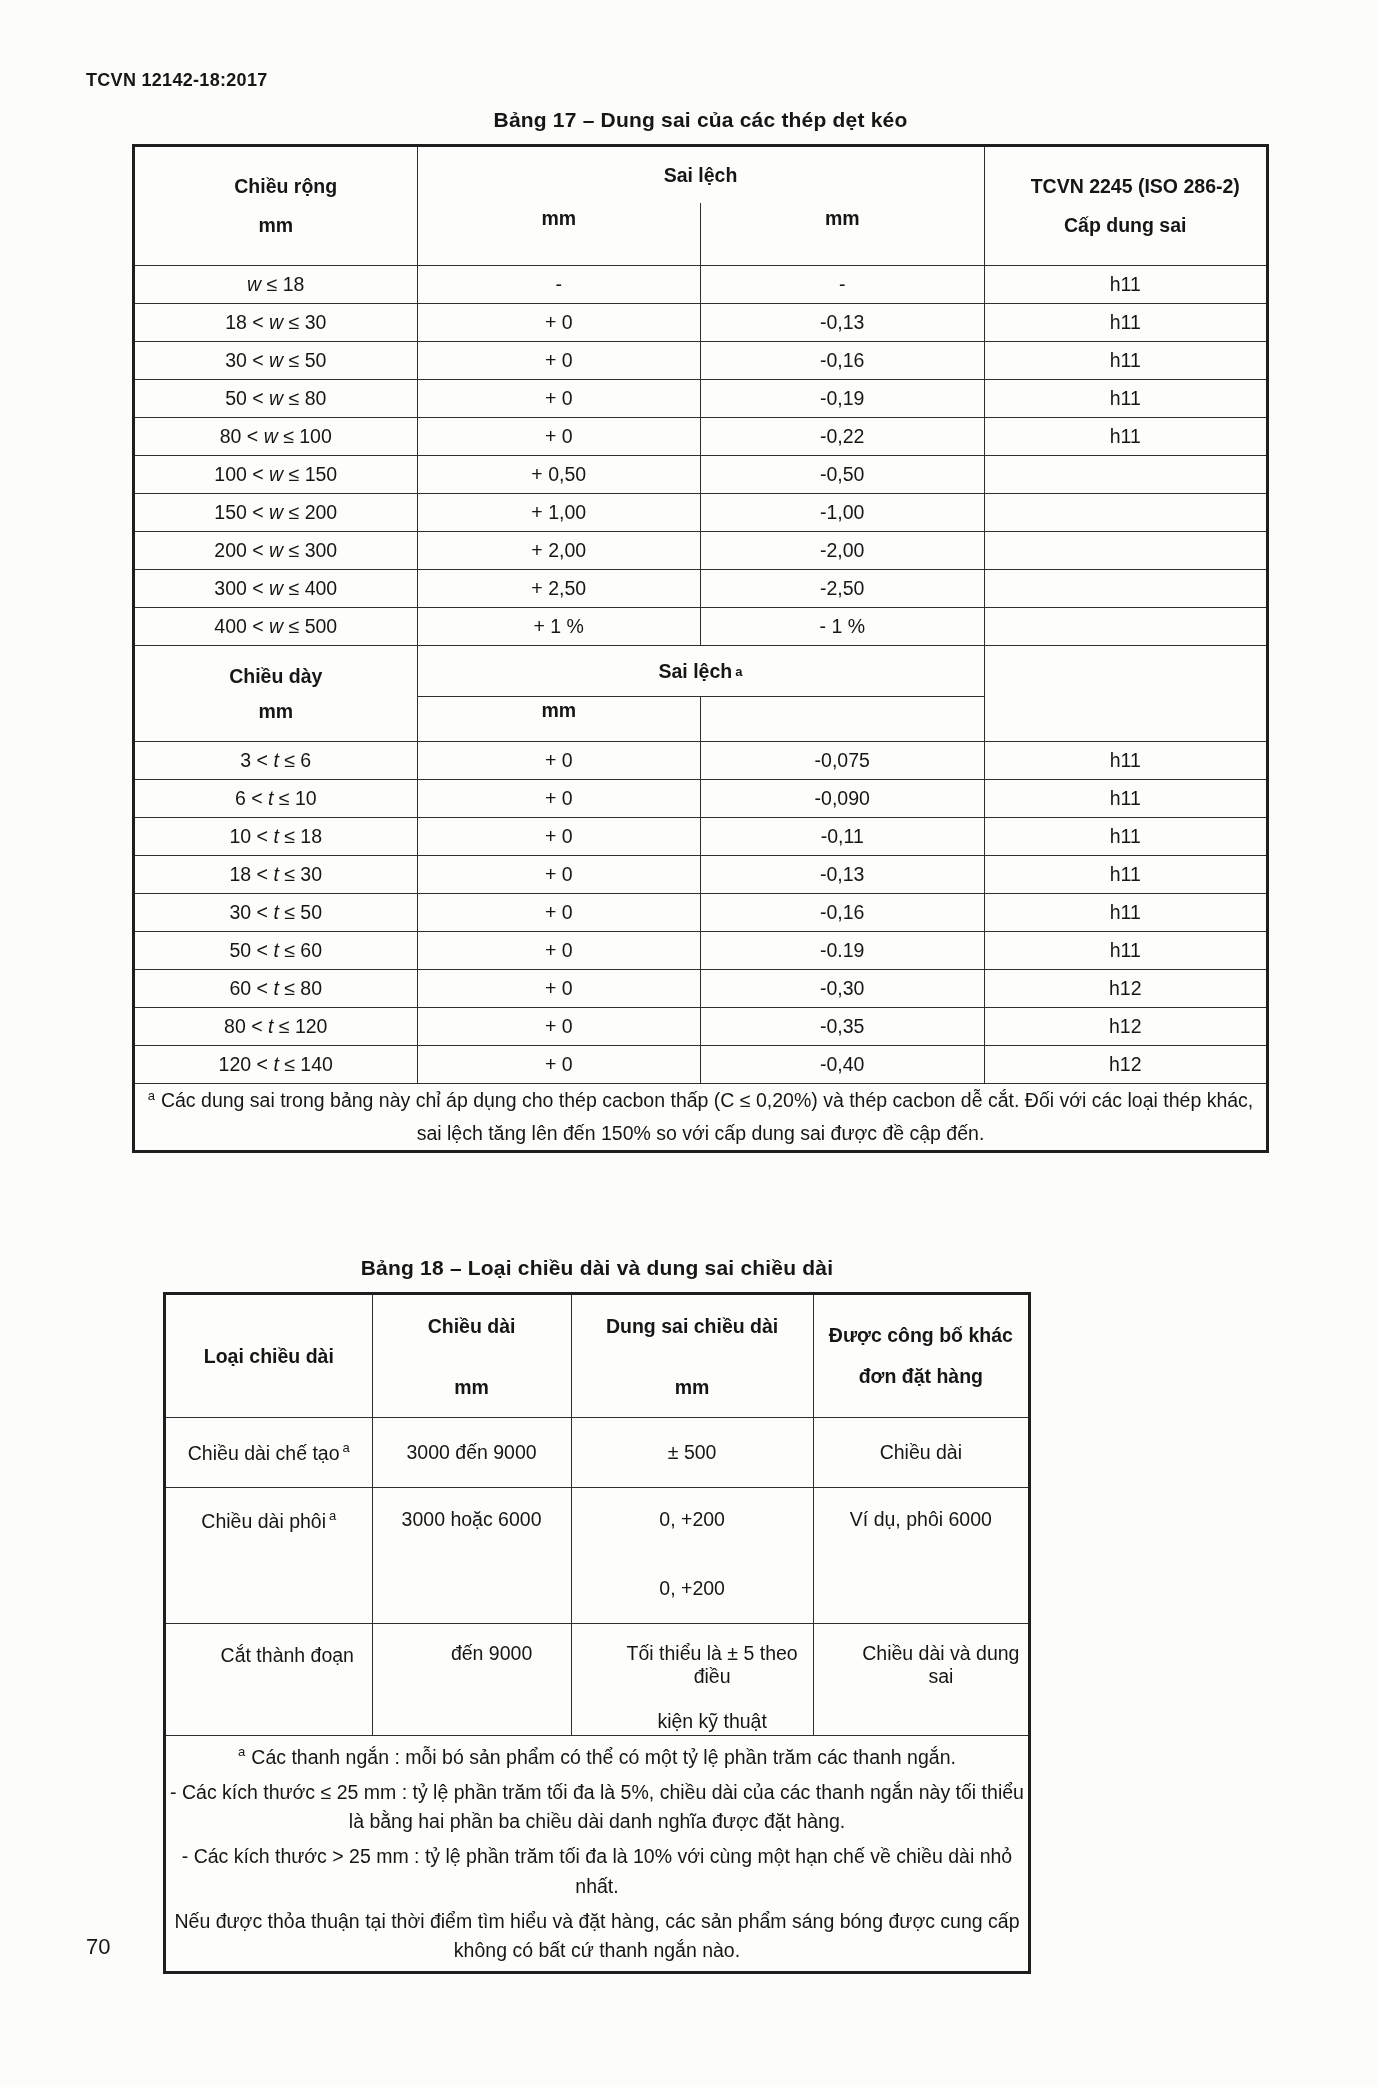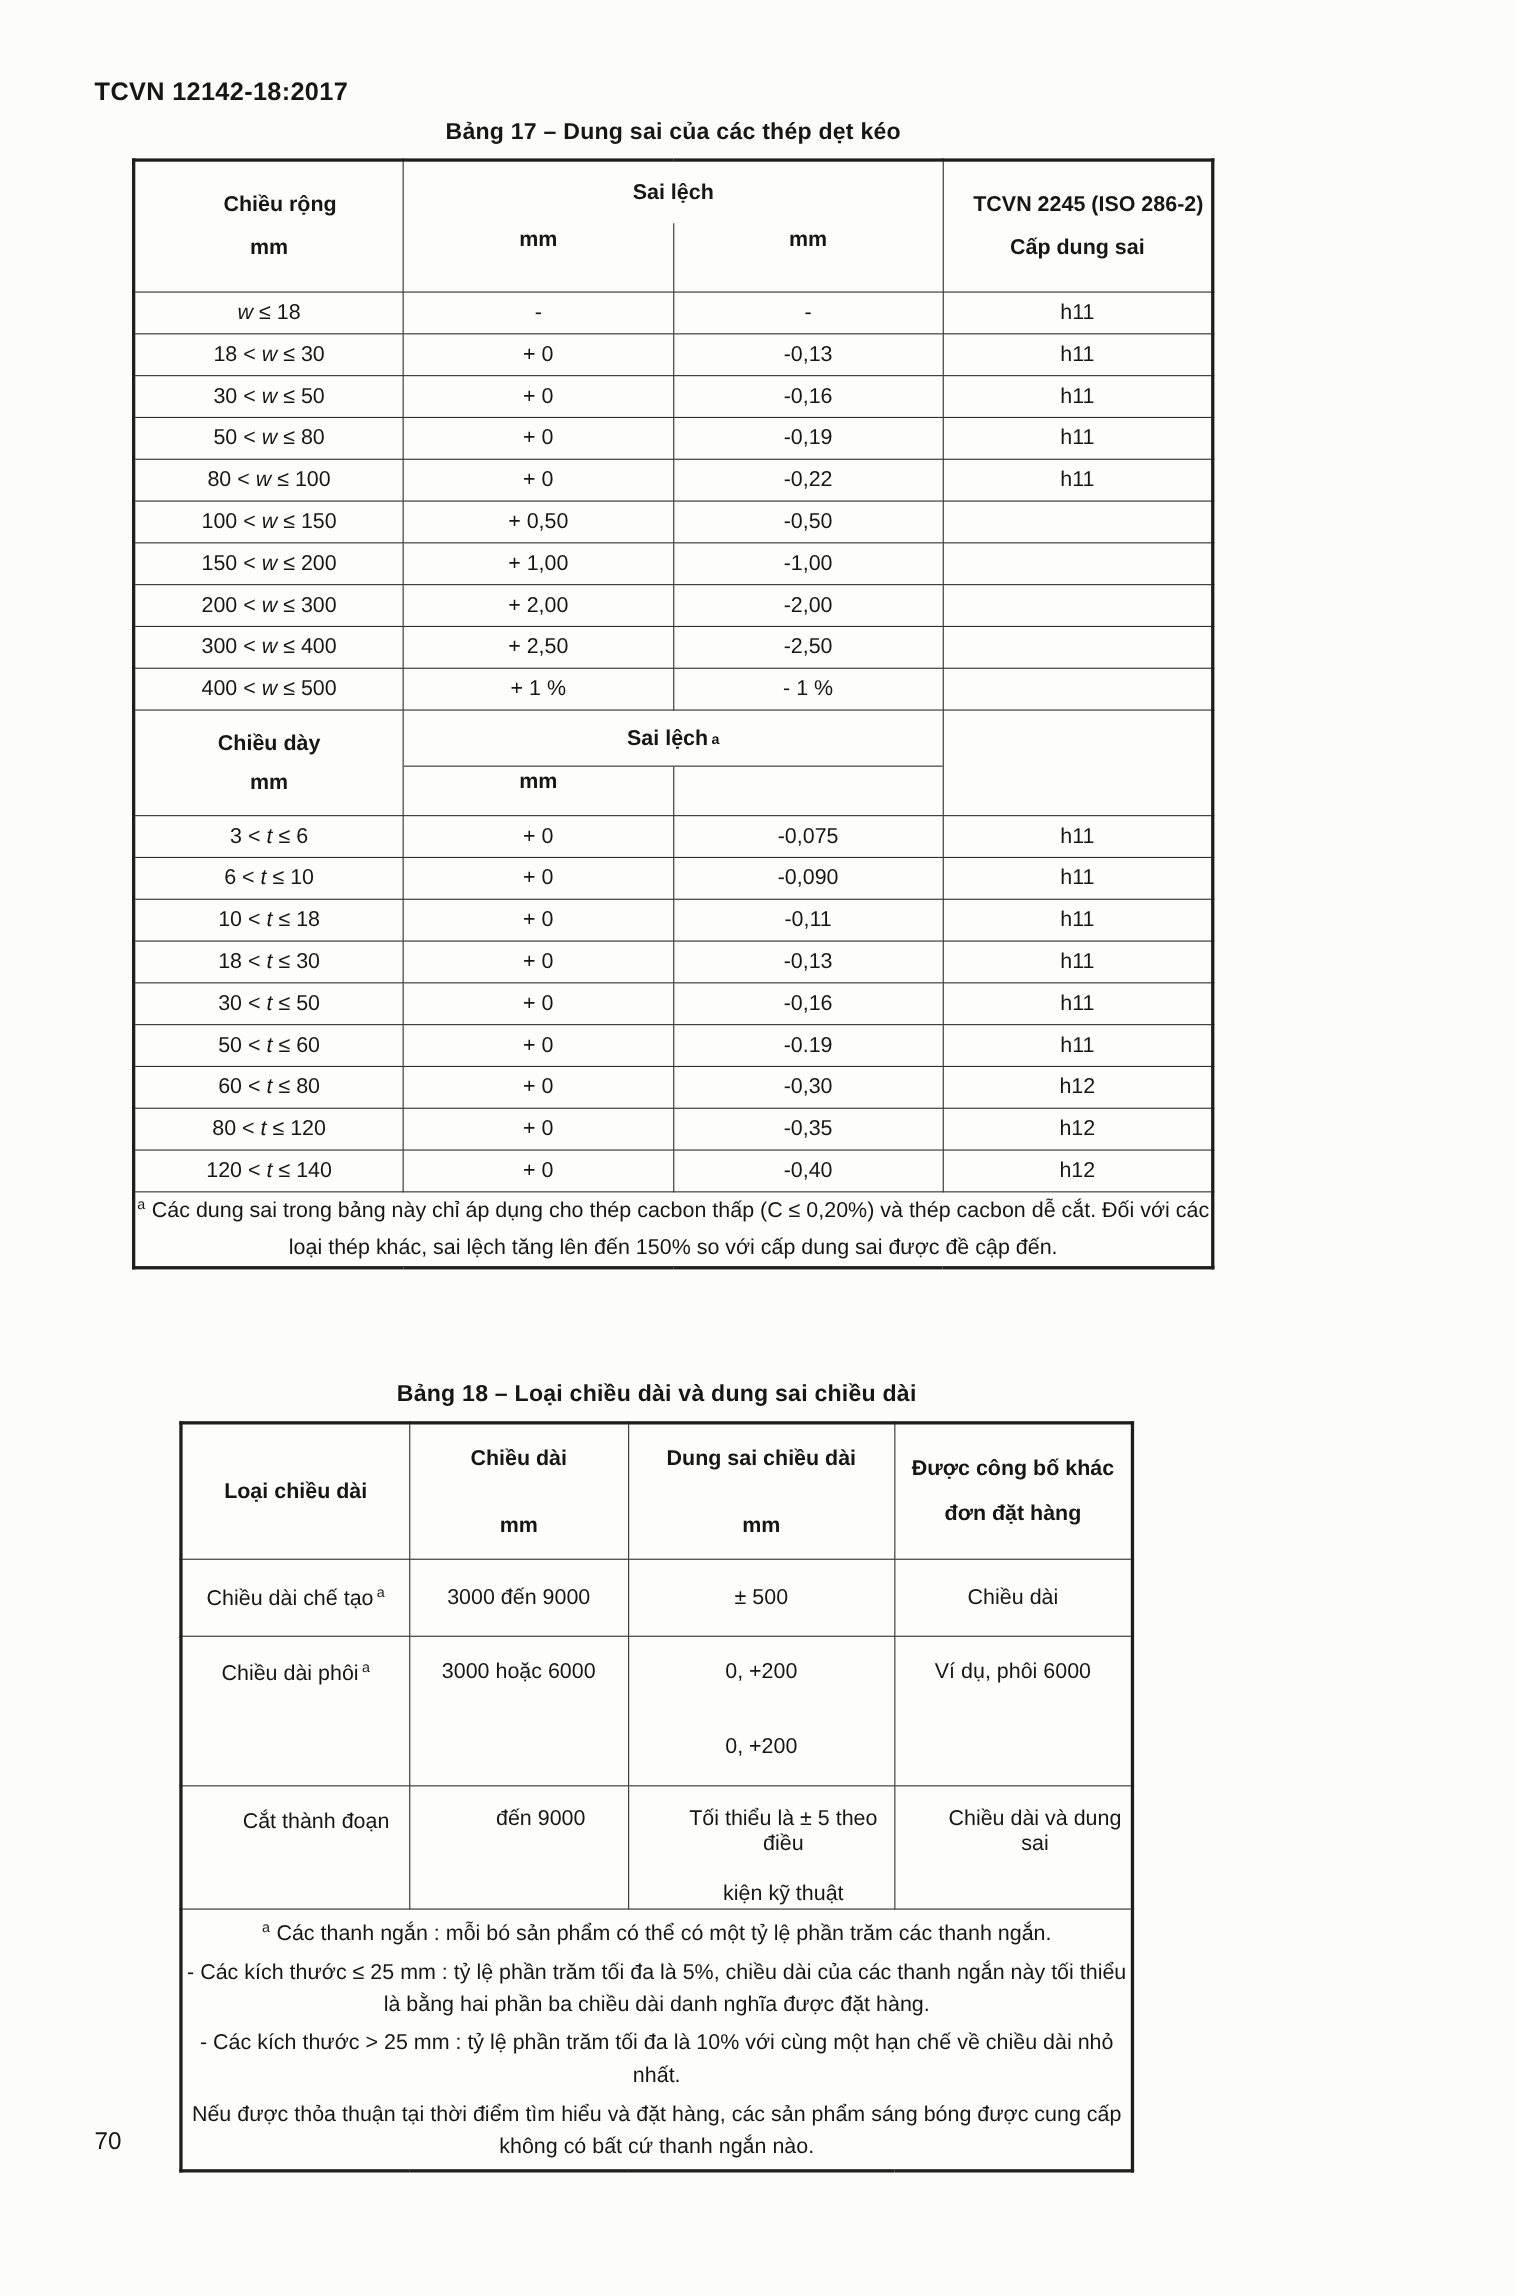--- a/index.html
+++ b/index.html
@@ -7,40 +7,40 @@
   body {
     width:1378px; height:2087px;
     background:#fcfcfa;
     color:#161616;
     font-family:"Liberation Sans","DejaVu Sans",sans-serif;
     position:relative;
     overflow:hidden;
   }
   .doc-number {
     position:absolute; left:86px; top:70px;
-    font-size:23px; font-weight:700; letter-spacing:.3px;
+    font-size:18px; font-weight:700; letter-spacing:.3px;
   }
   .tbl-title {
     text-align:center; font-weight:700; font-size:21px;
     margin:0 0 12px 0; letter-spacing:.2px;
   }
   table.std {
     width:100%; border-collapse:collapse; table-layout:fixed;
     border:3px solid #1e1e1e;
     background:#fdfdfb;
   }
   table.std td {
     border:1.5px solid #2e2e2e;
     text-align:center; vertical-align:middle;
     font-size:19.5px; padding:0;
   }
   sup { font-size:13px; vertical-align:super; margin-left:3px; }
 
   
-  .t17-block { position:absolute; left:120px; top:108px; width:984px; }
+  .t17-block { position:absolute; left:132px; top:108px; width:1137px; }
   .t17 td.data { height:38px; }
   .hdr-cell { height:118px; font-weight:700; }
   .hdr-cell .l1 { margin-top:0;padding-left:20px; }
   .hdr-cell .l2 { margin-top:16px; }
   td.dev { height:118px; padding:0; }
   .dev-top {
     height:56px; display:flex; align-items:center; justify-content:center;
     font-weight:700;
   }
   .dev-units { height:62px; display:flex; align-items:flex-start; }

